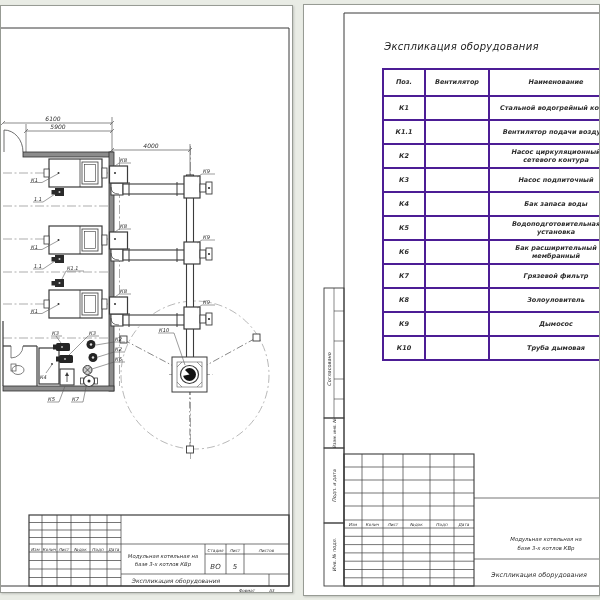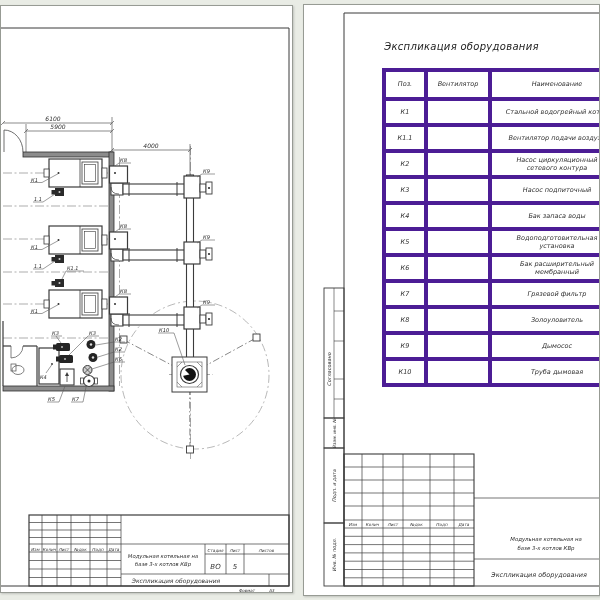--- a/index.html
+++ b/index.html
@@ -16,22 +16,22 @@
   svg text{fill:#2e2e2e;font-family:"DejaVu Sans",sans-serif;font-style:italic;}
   .spec-title{
     position:absolute;left:55px;top:36px;width:205px;text-align:center;
     font-size:10px;color:#222;letter-spacing:.3px;white-space:nowrap;
   }
   table.spec{
     position:absolute;left:78px;top:63px;border-collapse:collapse;table-layout:fixed;
     width:240px;
   }
   table.spec th,table.spec td{
-    border:4px solid #4c1d95;color:#2e2e2e;text-align:center;vertical-align:middle;
-    font-weight:normal;font-style:italic;padding:0;line-height:1.25;
+    border:2px solid #4c1d95;color:#2e2e2e;text-align:center;vertical-align:middle;
+    font-weight:bold;font-style:italic;padding:0;line-height:1.25;
   }
   table.spec th{height:25px;font-size:6.5px;}
   table.spec td{height:20px;font-size:6.5px;}
   table.spec col.c-pos{width:42px;}
   table.spec col.c-des{width:64px;}
   table.spec col.c-name{width:134px;}
   table.spec td.name{padding:1px 10px;}
 </style>
 </head>
 <body>

